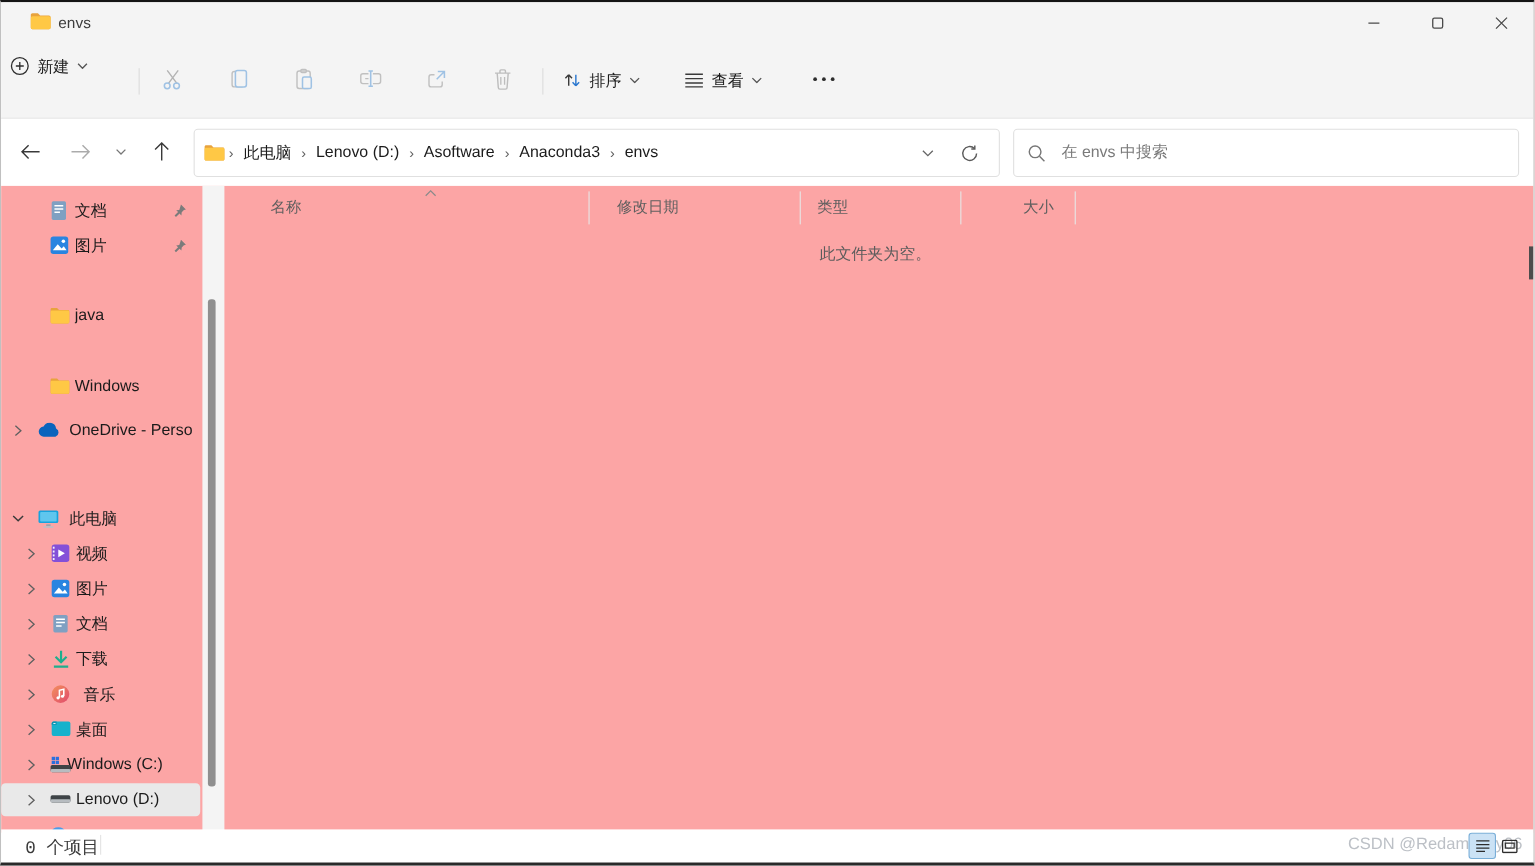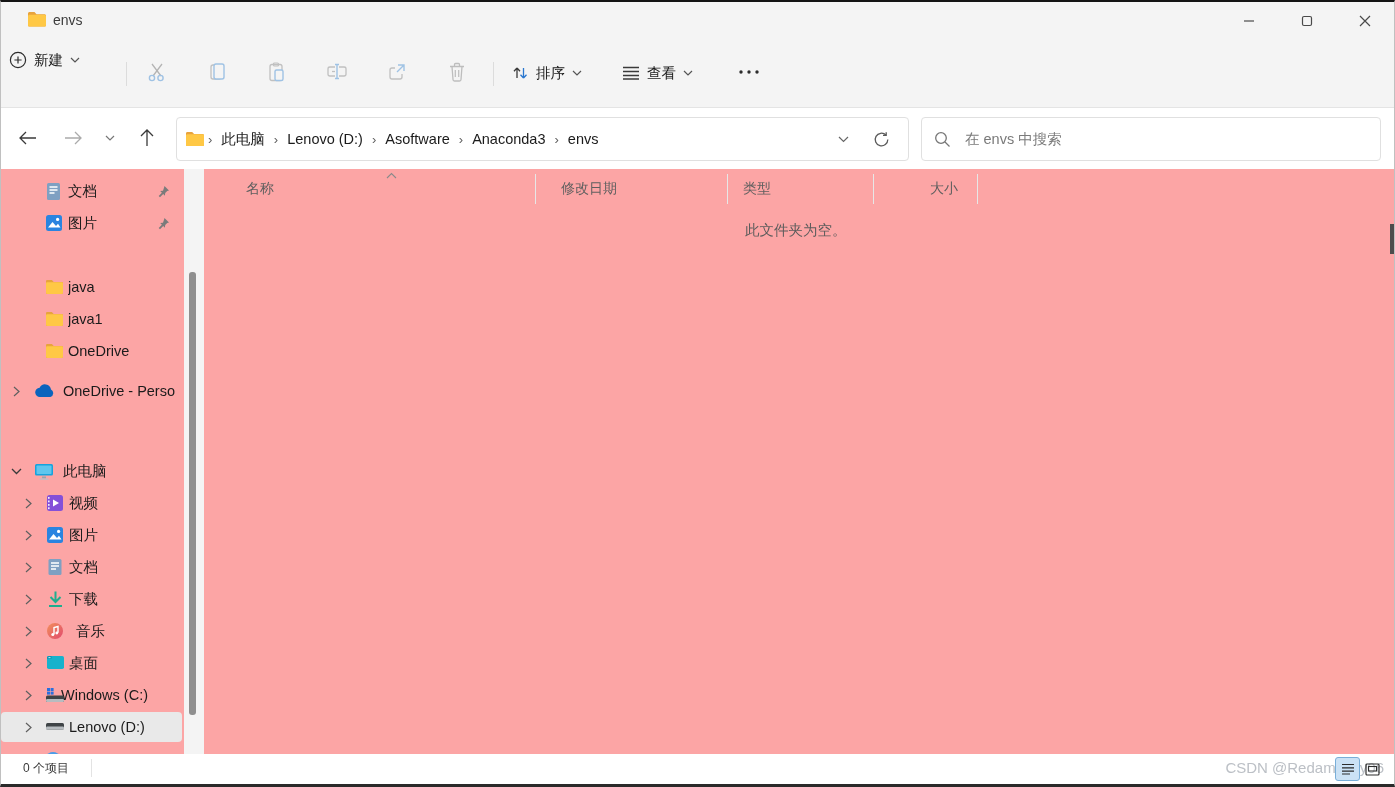--- a/index.html
+++ b/index.html
@@ -41,21 +41,21 @@
   .side-thumb{position:absolute;left:5px;width:7px;background:#8f8f8f;border-radius:3px;}
   
   .main{position:absolute;left:205px;top:0;right:0;height:100%;}
   .colhead{position:absolute;top:0;height:40px;font-size:14px;color:#5f5f5f;display:flex;align-items:center;}
   .col-div{position:absolute;top:5px;width:1px;height:30px;background:#e7e7e7;}
   .sort-caret{position:absolute;}
   .empty-msg{position:absolute;top:52px;left:539px;font-size:14.5px;color:#5c5c5c;}
   .main-thumb{position:absolute;right:0;top:55px;width:4px;height:30px;background:#4c4c4c;}
   
   .statusbar{position:absolute;left:0;bottom:0;width:100%;height:30px;background:#fff;}
-  .status-count{position:absolute;left:22px;top:6px;font-size:12px;color:#3a3a3a;}
+  .status-count{position:absolute;left:22px;top:6px;font-size:16px;color:#3a3a3a;font-family:Liberation Mono, monospace;}
   .status-div{position:absolute;left:90px;top:5px;width:1px;height:18px;background:#e3e3e3;}
   .watermark{position:absolute;right:10px;top:5px;font-size:15px;color:#bcc0c6;z-index:1;}
   .view-toggle{position:absolute;top:3px;width:25px;height:24px;box-sizing:border-box;display:flex;align-items:center;justify-content:center;border-radius:3px;z-index:2;border:1px solid transparent;background:transparent;}
   .view-toggle.active{background:#cbe2f5;border-color:#79aed8;}
 </style>
 </head>
 <body>
 
 <div class="window">
 
@@ -307,37 +307,28 @@
       </div>
       <div class="side-item" style="top:103px">
         <span class="s-ico" style="left:44px">
             <svg width="19" height="16" viewBox="0 0 19 16">
               <path d="M1 2.2c0-.7.6-1.2 1.3-1.2h4.6l1.8 1.9h8c.7 0 1.3.5 1.3 1.2v9.7c0 .7-.6 1.2-1.3 1.2H2.3c-.7 0-1.3-.5-1.3-1.2V2.2z" fill="#e8a33d"></path>
               <path d="M1 4.4c0-.7.6-1.2 1.3-1.2h14.4c.7 0 1.3.5 1.3 1.2v9.4c0 .7-.6 1.2-1.3 1.2H2.3c-.7 0-1.3-.5-1.3-1.2V4.4z" fill="#ffc845"></path>
             </svg>
           </span>
         <span class="lbl" style="margin-left:67px">java</span>
       </div>
-      <div class="side-item" style="top:135px">
-        <span class="s-ico" style="left:44px">
-            <svg width="19" height="16" viewBox="0 0 19 16">
-              <path d="M1 2.2c0-.7.6-1.2 1.3-1.2h4.6l1.8 1.9h8c.7 0 1.3.5 1.3 1.2v9.7c0 .7-.6 1.2-1.3 1.2H2.3c-.7 0-1.3-.5-1.3-1.2V2.2z" fill="#e8a33d"></path>
-              <path d="M1 4.4c0-.7.6-1.2 1.3-1.2h14.4c.7 0 1.3.5 1.3 1.2v9.4c0 .7-.6 1.2-1.3 1.2H2.3c-.7 0-1.3-.5-1.3-1.2V4.4z" fill="#ffc845"></path>
-            </svg>
-          </span>
-        <span class="lbl" style="margin-left:67px">java1</span>
-      </div>
       <div class="side-item" style="top:167px">
         <span class="s-ico" style="left:44px">
             <svg width="19" height="16" viewBox="0 0 19 16">
               <path d="M1 2.2c0-.7.6-1.2 1.3-1.2h4.6l1.8 1.9h8c.7 0 1.3.5 1.3 1.2v9.7c0 .7-.6 1.2-1.3 1.2H2.3c-.7 0-1.3-.5-1.3-1.2V2.2z" fill="#e8a33d"></path>
               <path d="M1 4.4c0-.7.6-1.2 1.3-1.2h14.4c.7 0 1.3.5 1.3 1.2v9.4c0 .7-.6 1.2-1.3 1.2H2.3c-.7 0-1.3-.5-1.3-1.2V4.4z" fill="#ffc845"></path>
             </svg>
           </span>
-        <span class="lbl" style="margin-left:67px">OneDrive</span>
+        <span class="lbl" style="margin-left:67px">Windows</span>
       </div>
 
       <div class="side-item" style="top:207px">
         <span class="s-chev" style="left:12px">
             <svg width="7" height="11" viewBox="0 0 7 11">
               <path d="M1 1l5 4.5L1 10" fill="none" stroke="#5f5f5f" stroke-width="1.2"></path>
             </svg>
           </span>
         <span class="s-ico" style="left:33px">
             <svg width="21" height="14" viewBox="0 0 21 14">

